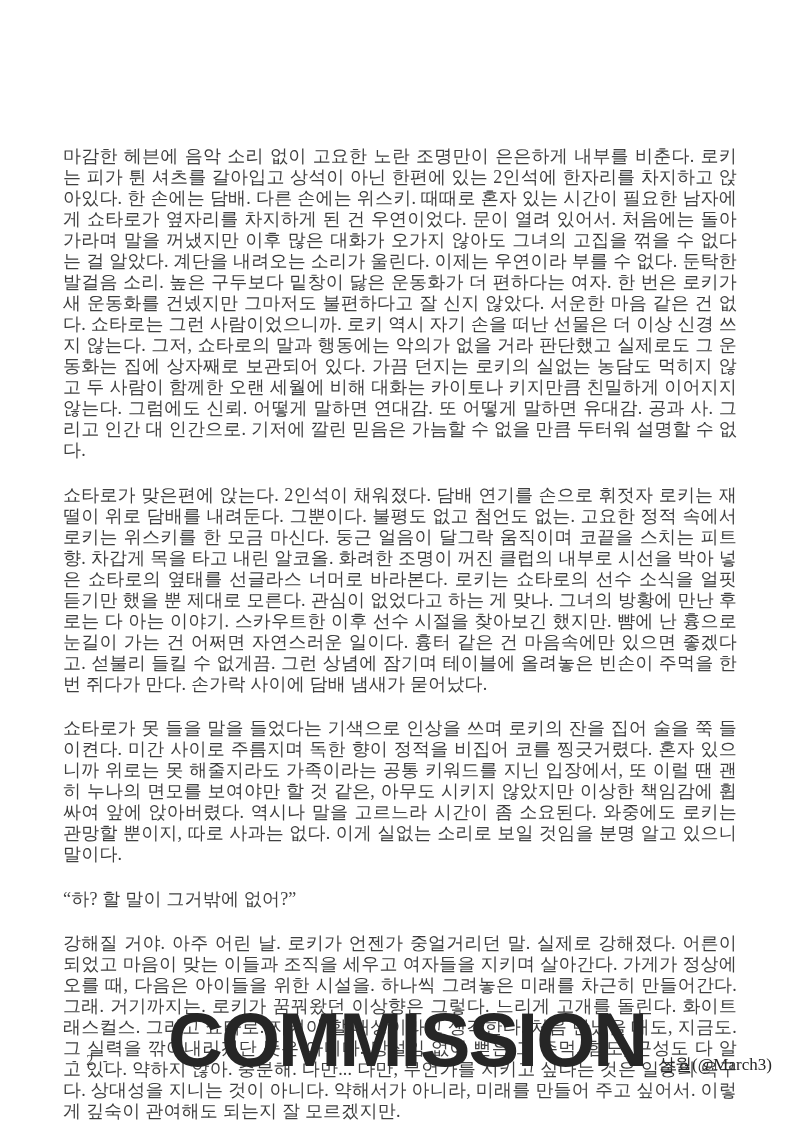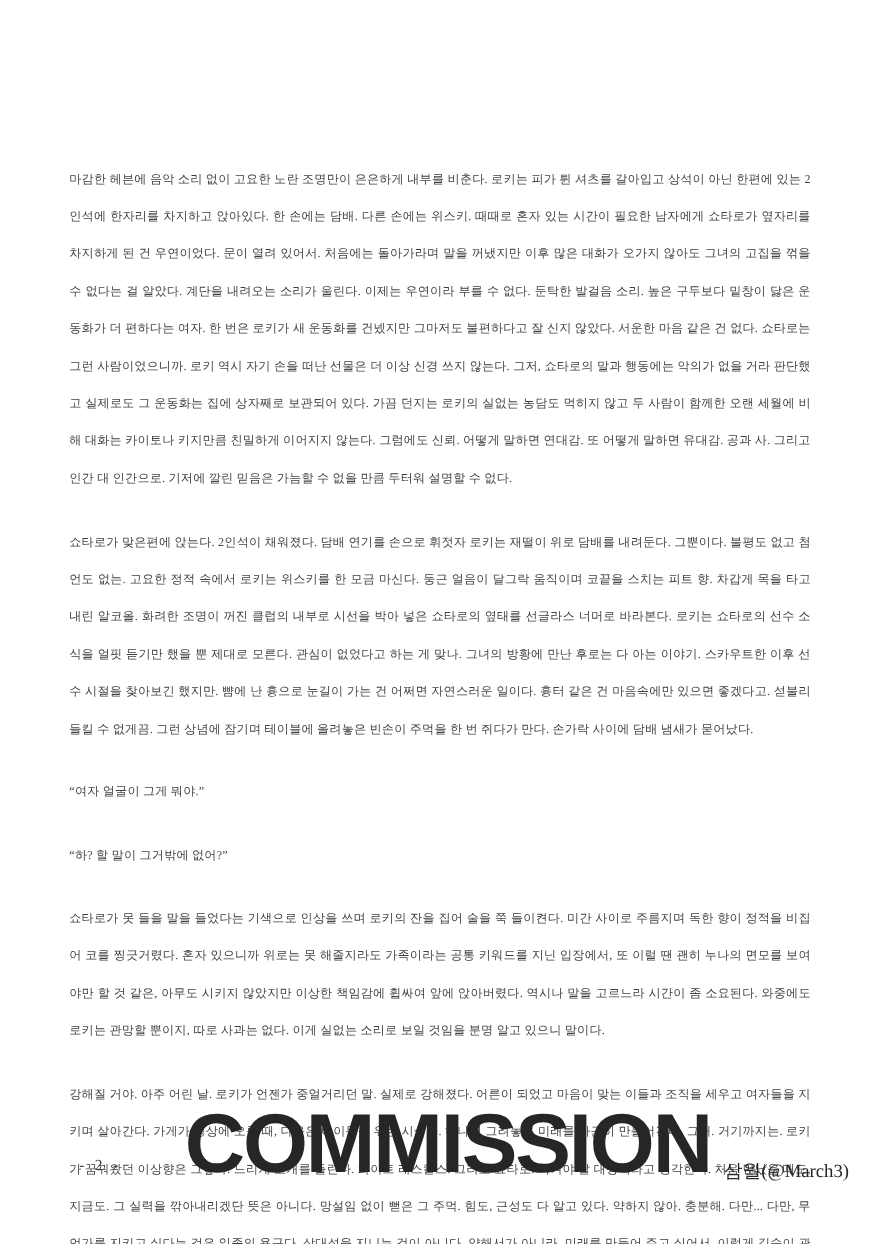--- a/index.html
+++ b/index.html
@@ -20,22 +20,22 @@
     overflow: hidden;
   }
   .content {
     position: absolute;
     left: 63px;
     top: 146px;
     width: 674px;
     color: var(--text-color);
   }
   .content p {
-    font-size: 11px;
-    line-height: 34px;
+    font-size: 18px;
+    line-height: 21px;
     text-align: justify;
     margin: 0 0 23.5px 0;
     letter-spacing: 0.2px;
   }
   .footer {
     position: absolute;
     left: 0;
     top: 0;
     width: 800px;
     height: 1131px;
@@ -72,23 +72,22 @@
   }
 </style>
 </head>
 <body>
 
 <div class="page">
 
   <div class="content">
     <p>마감한 헤븐에 음악 소리 없이 고요한 노란 조명만이 은은하게 내부를 비춘다. 로키는 피가 튄 셔츠를 갈아입고 상석이 아닌 한편에 있는 2인석에 한자리를 차지하고 앉아있다. 한 손에는 담배. 다른 손에는 위스키. 때때로 혼자 있는 시간이 필요한 남자에게 쇼타로가 옆자리를 차지하게 된 건 우연이었다. 문이 열려 있어서. 처음에는 돌아가라며 말을 꺼냈지만 이후 많은 대화가 오가지 않아도 그녀의 고집을 꺾을 수 없다는 걸 알았다. 계단을 내려오는 소리가 울린다. 이제는 우연이라 부를 수 없다. 둔탁한 발걸음 소리. 높은 구두보다 밑창이 닳은 운동화가 더 편하다는 여자. 한 번은 로키가 새 운동화를 건넸지만 그마저도 불편하다고 잘 신지 않았다. 서운한 마음 같은 건 없다. 쇼타로는 그런 사람이었으니까. 로키 역시 자기 손을 떠난 선물은 더 이상 신경 쓰지 않는다. 그저, 쇼타로의 말과 행동에는 악의가 없을 거라 판단했고 실제로도 그 운동화는 집에 상자째로 보관되어 있다. 가끔 던지는 로키의 실없는 농담도 먹히지 않고 두 사람이 함께한 오랜 세월에 비해 대화는 카이토나 키지만큼 친밀하게 이어지지 않는다. 그럼에도 신뢰. 어떻게 말하면 연대감. 또 어떻게 말하면 유대감. 공과 사. 그리고 인간 대 인간으로. 기저에 깔린 믿음은 가늠할 수 없을 만큼 두터워 설명할 수 없다.</p>
     <p>쇼타로가 맞은편에 앉는다. 2인석이 채워졌다. 담배 연기를 손으로 휘젓자 로키는 재떨이 위로 담배를 내려둔다. 그뿐이다. 불평도 없고 첨언도 없는. 고요한 정적 속에서 로키는 위스키를 한 모금 마신다. 둥근 얼음이 달그락 움직이며 코끝을 스치는 피트 향. 차갑게 목을 타고 내린 알코올. 화려한 조명이 꺼진 클럽의 내부로 시선을 박아 넣은 쇼타로의 옆태를 선글라스 너머로 바라본다. 로키는 쇼타로의 선수 소식을 얼핏 듣기만 했을 뿐 제대로 모른다. 관심이 없었다고 하는 게 맞나. 그녀의 방황에 만난 후로는 다 아는 이야기. 스카우트한 이후 선수 시절을 찾아보긴 했지만. 뺨에 난 흉으로 눈길이 가는 건 어쩌면 자연스러운 일이다. 흉터 같은 건 마음속에만 있으면 좋겠다고. 섣불리 들킬 수 없게끔. 그런 상념에 잠기며 테이블에 올려놓은 빈손이 주먹을 한 번 쥐다가 만다. 손가락 사이에 담배 냄새가 묻어났다.</p>
-    <p>“여자 얼굴이 그게 뭐야.”</p>
+    <p>쇼타로가 못 들을 말을 들었다는 기색으로 인상을 쓰며 로키의 잔을 집어 술을 쭉 들이켠다. 미간 사이로 주름지며 독한 향이 정적을 비집어 코를 찡긋거렸다. 혼자 있으니까 위로는 못 해줄지라도 가족이라는 공통 키워드를 지닌 입장에서, 또 이럴 땐 괜히 누나의 면모를 보여야만 할 것 같은, 아무도 시키지 않았지만 이상한 책임감에 휩싸여 앞에 앉아버렸다. 역시나 말을 고르느라 시간이 좀 소요된다. 와중에도 로키는 관망할 뿐이지, 따로 사과는 없다. 이게 실없는 소리로 보일 것임을 분명 알고 있으니 말이다.</p>
     <p>“하? 할 말이 그거밖에 없어?”</p>
-    <p>쇼타로가 못 들을 말을 들었다는 기색으로 인상을 쓰며 로키의 잔을 집어 술을 쭉 들이켠다. 미간 사이로 주름지며 독한 향이 정적을 비집어 코를 찡긋거렸다. 혼자 있으니까 위로는 못 해줄지라도 가족이라는 공통 키워드를 지닌 입장에서, 또 이럴 땐 괜히 누나의 면모를 보여야만 할 것 같은, 아무도 시키지 않았지만 이상한 책임감에 휩싸여 앞에 앉아버렸다. 역시나 말을 고르느라 시간이 좀 소요된다. 와중에도 로키는 관망할 뿐이지, 따로 사과는 없다. 이게 실없는 소리로 보일 것임을 분명 알고 있으니 말이다.</p>
     <p>강해질 거야. 아주 어린 날. 로키가 언젠가 중얼거리던 말. 실제로 강해졌다. 어른이 되었고 마음이 맞는 이들과 조직을 세우고 여자들을 지키며 살아간다. 가게가 정상에 오를 때, 다음은 아이들을 위한 시설을. 하나씩 그려놓은 미래를 차근히 만들어간다. 그래. 거기까지는. 로키가 꿈꿔왔던 이상향은 그렇다. 느리게 고개를 돌린다. 화이트 래스컬스. 그리고 쇼타로. 지켜야 할 대상이라고 생각한다. 처음 만났을 때도, 지금도. 그 실력을 깎아내리겠단 뜻은 아니다. 망설임 없이 뻗은 그 주먹. 힘도, 근성도 다 알고 있다. 약하지 않아. 충분해. 다만... 다만, 무언가를 지키고 싶다는 것은 일종의 욕구다. 상대성을 지니는 것이 아니다. 약해서가 아니라, 미래를 만들어 주고 싶어서. 이렇게 깊숙이 관여해도 되는지 잘 모르겠지만.</p>
   </div>
 
   <div class="footer">
     <span class="page-num">- 2 -</span>
     <span class="watermark">COMMISSION</span>
     <span class="credit">삼월(@March3)</span>
   </div>
 
 </div>

